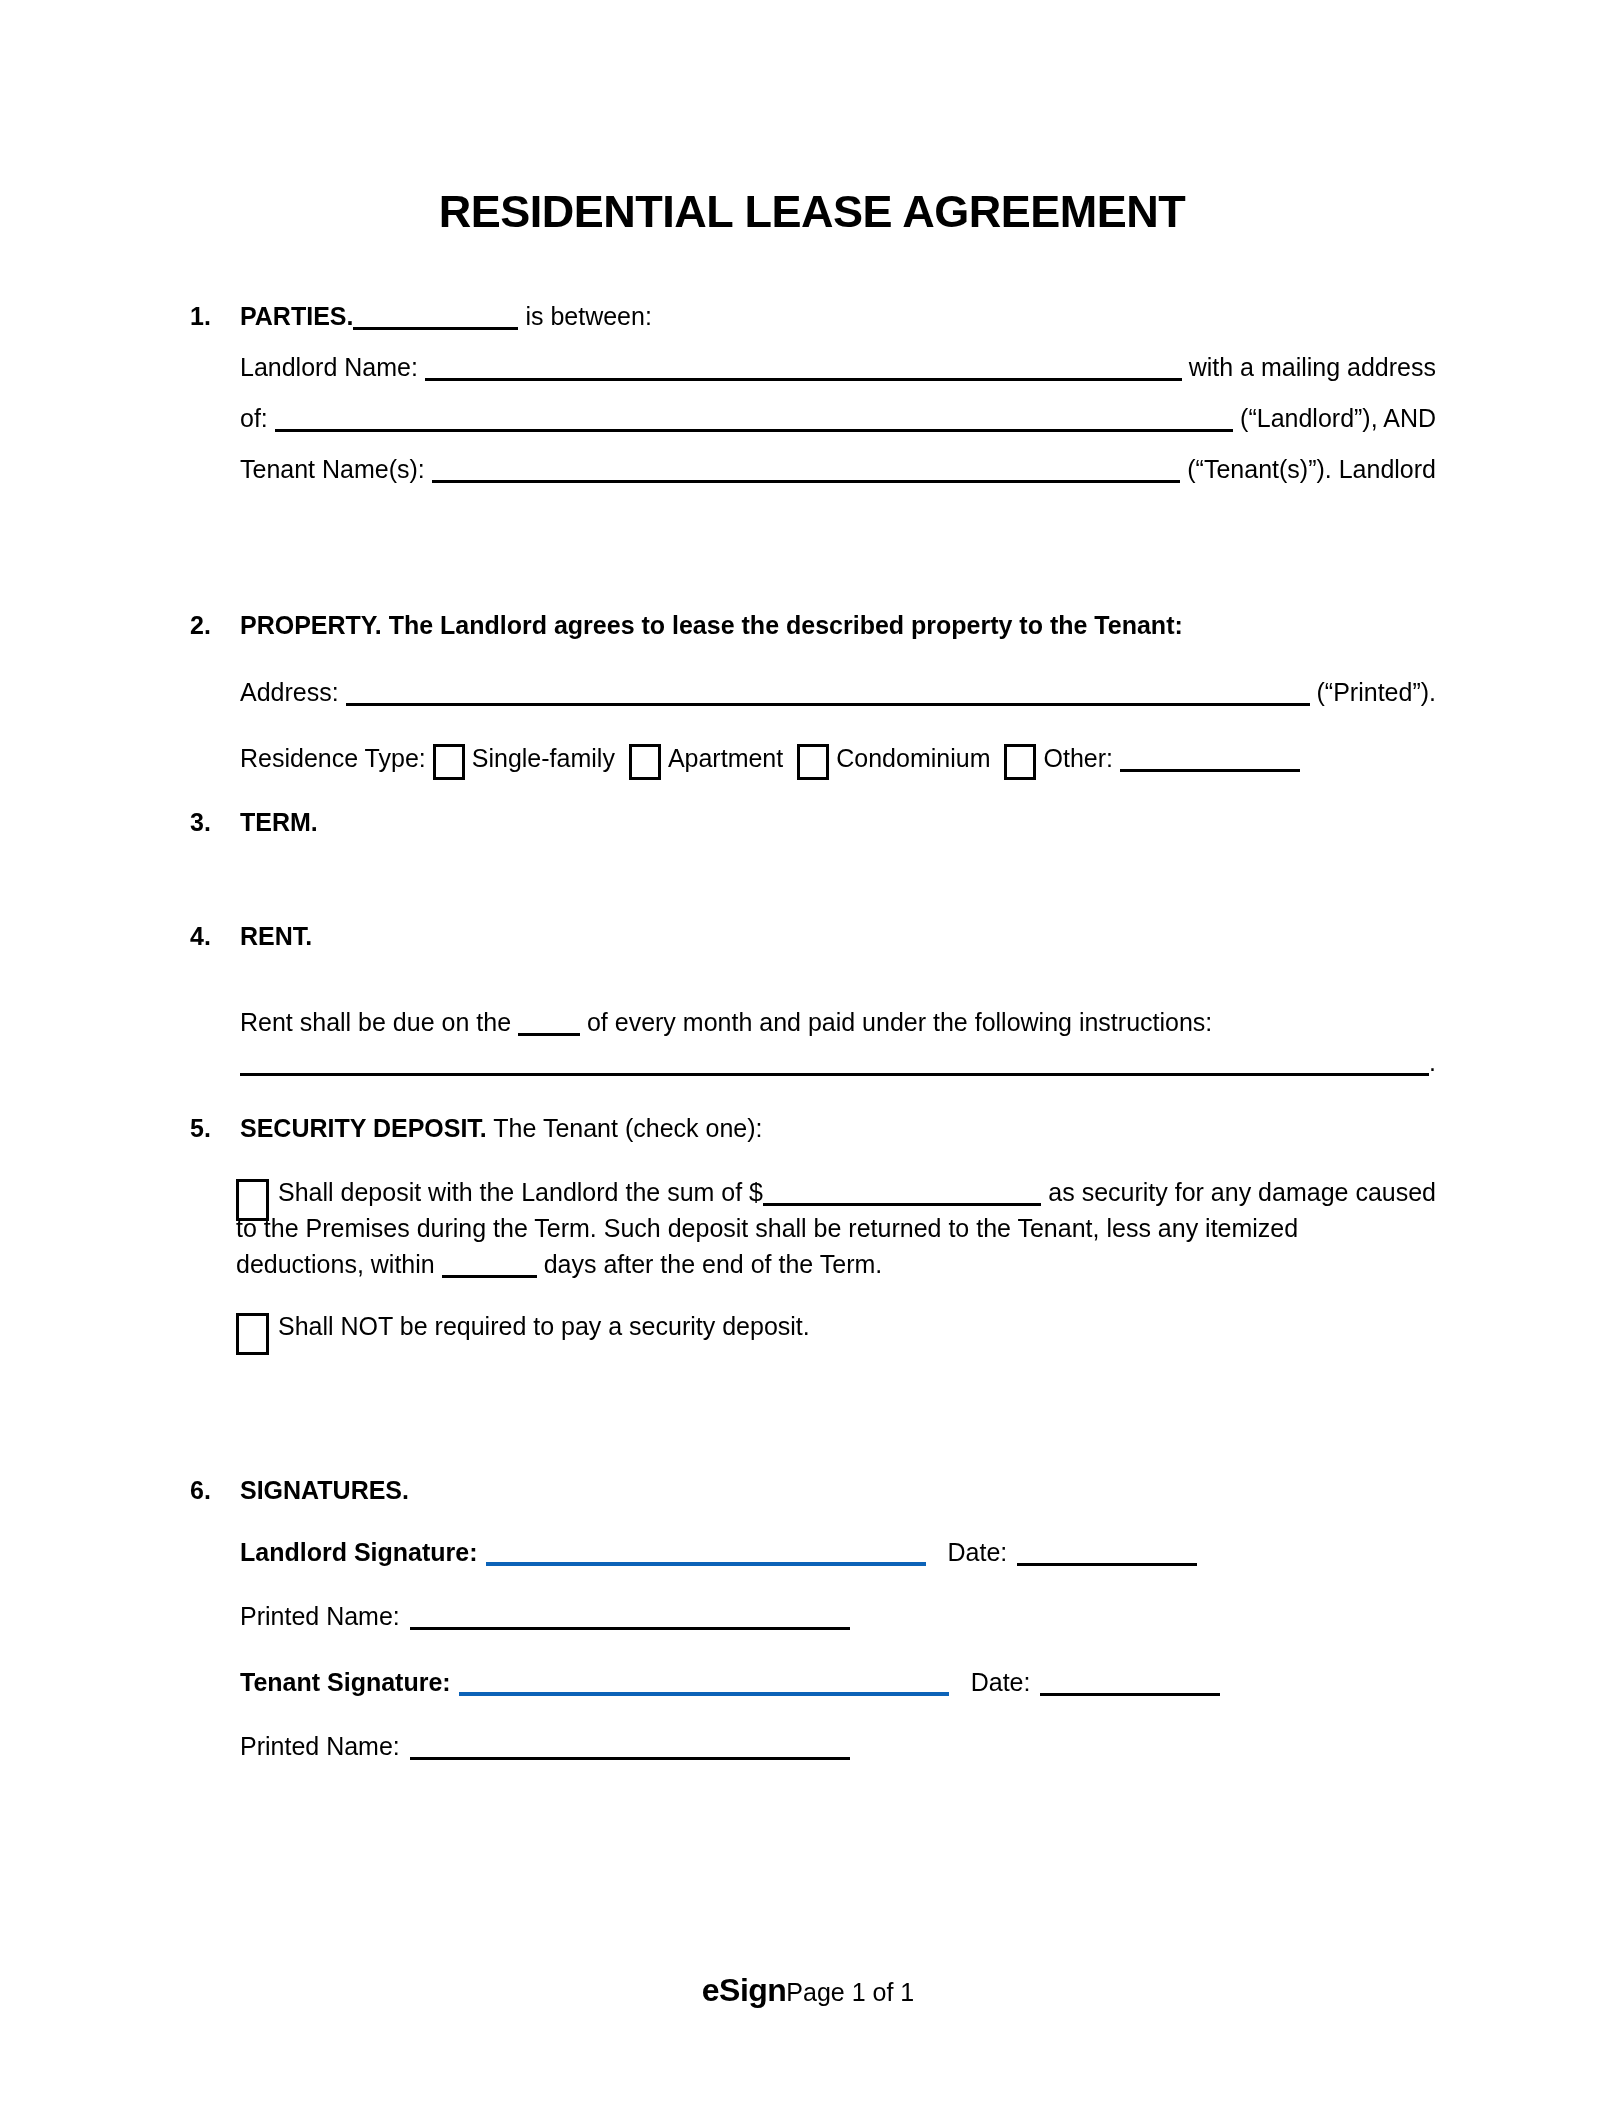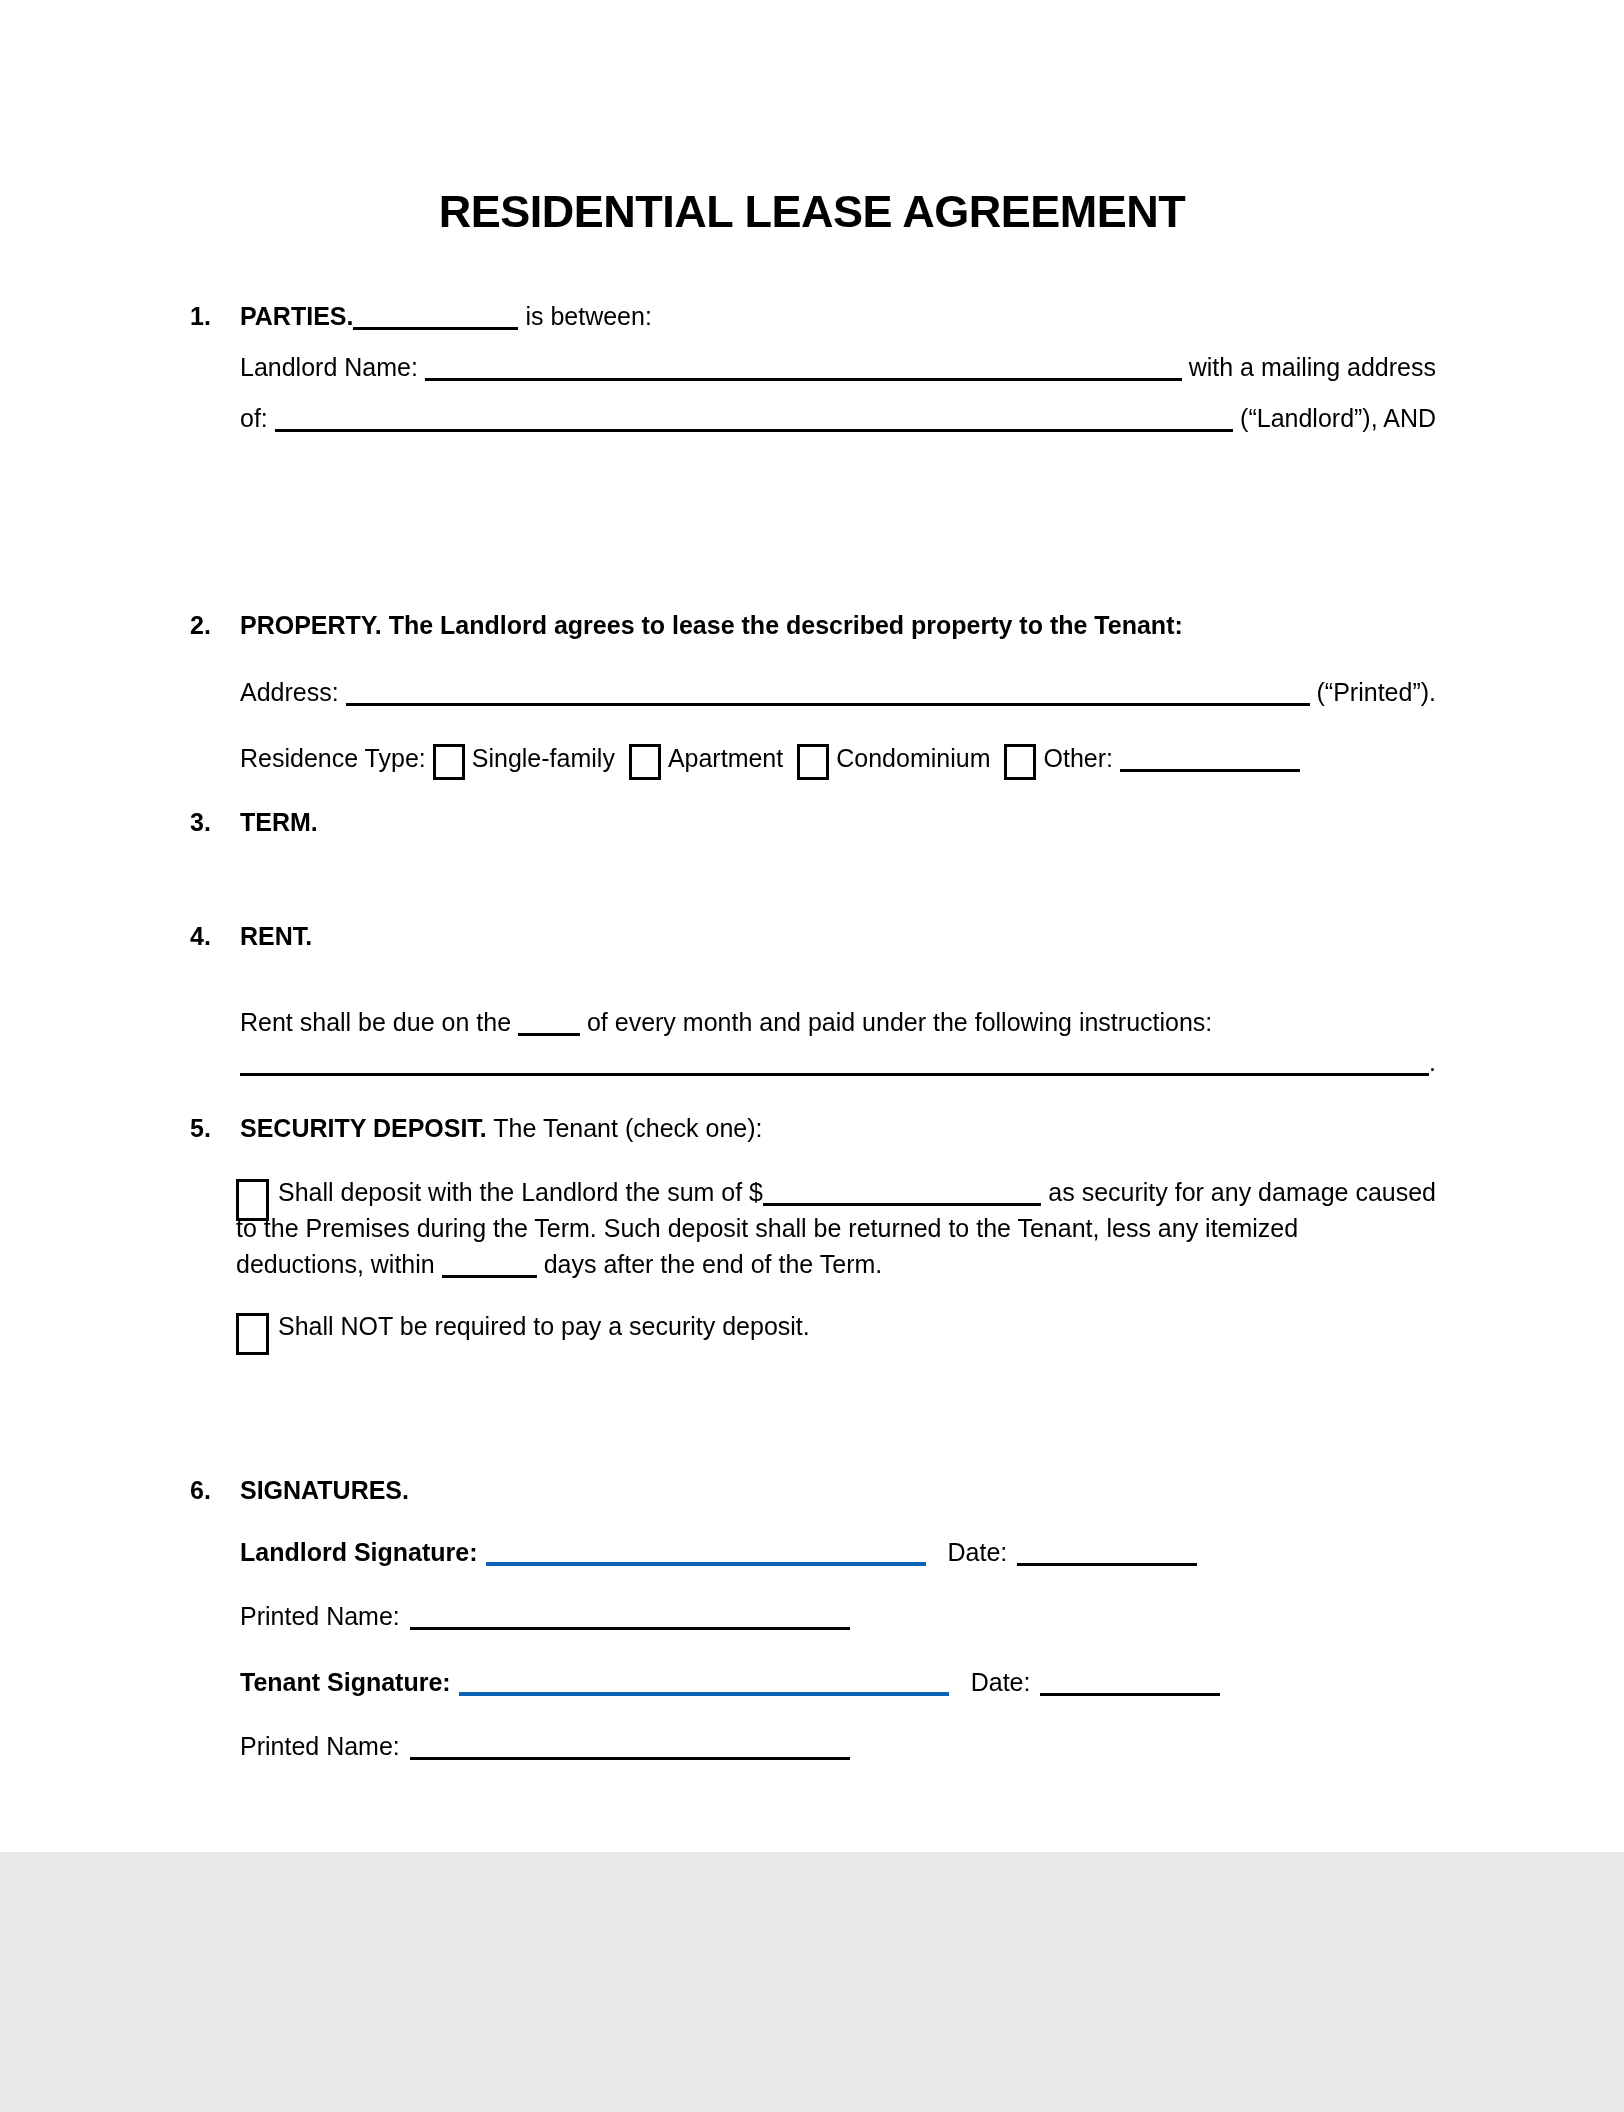--- a/index.html
+++ b/index.html
@@ -1,18 +1,18 @@
 <!DOCTYPE html>
 <html><head>
 <meta charset="utf-8">
 <style>
   html,body{margin:0;padding:0;background:#e8e8e8;}
   .page{
     position:relative;
-    width:1624px;height:1852px;
+    width:1624px;height:2112px;
     background:#ffffff;
     font-family:"Liberation Sans", sans-serif;
     font-size:25px;
     color:#000;
     overflow:hidden;
     margin:0 auto;
   }
   .row{
     position:absolute;
     left:240px;right:188px;
@@ -74,20 +74,25 @@
   </div>
   <div class="row" style="top:351px">
     <span>Landlord Name: </span>
     <span class="bl fill"></span>
     <span> with a mailing address</span>
   </div>
   <div class="row" style="top:402px">
     <span>of: </span>
     <span class="bl fill"></span>
     <span> (“Landlord”), AND</span>
+  </div>
+  <div class="row" style="top:453px">
+    <span>Tenant Name(s): </span>
+    <span class="bl fill"></span>
+    <span> (“Tenant(s)”). Landlord</span>
   </div>
 
   <div class="row numrow" style="top:609px">
     <span class="num">2.</span>
     <span class="b">PROPERTY.</span>
     <span class="b"> The Landlord agrees to lease the described property to the Tenant:</span>
   </div>
   <div class="row" style="top:676px">
     <span>Address: </span>
     <span class="bl fill"></span>

